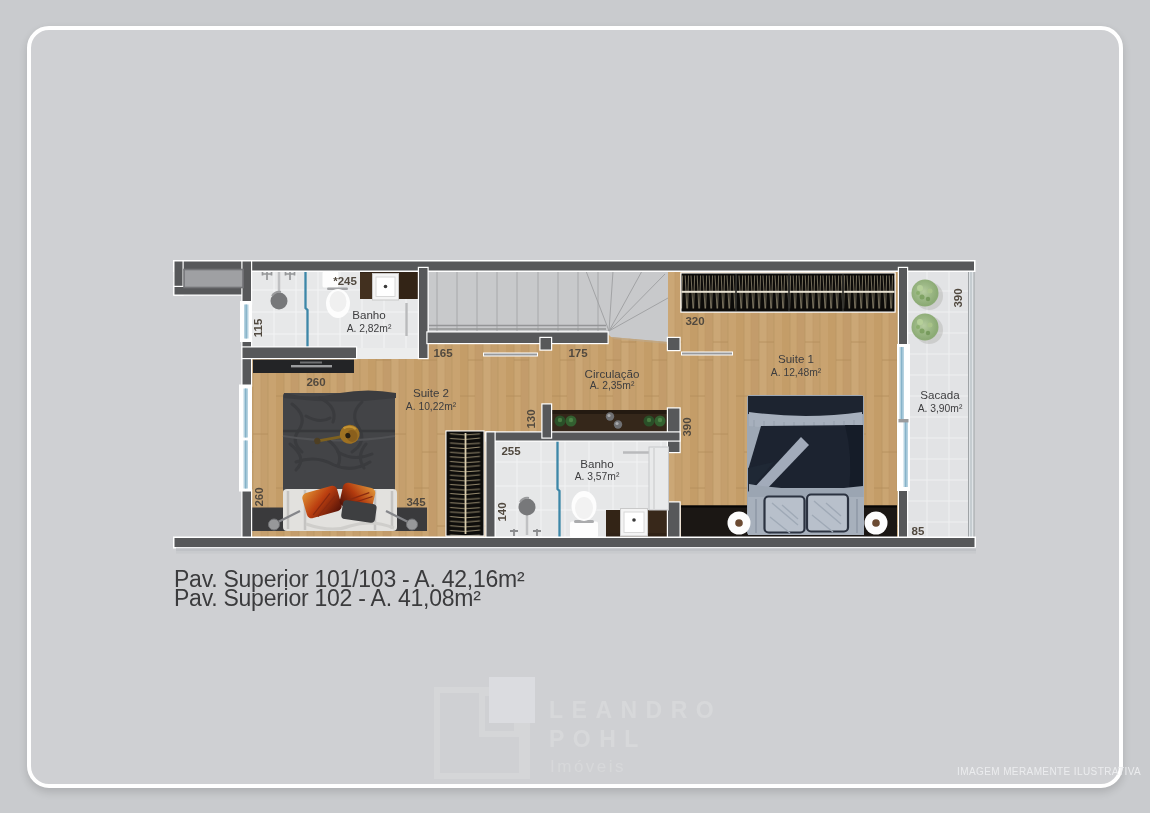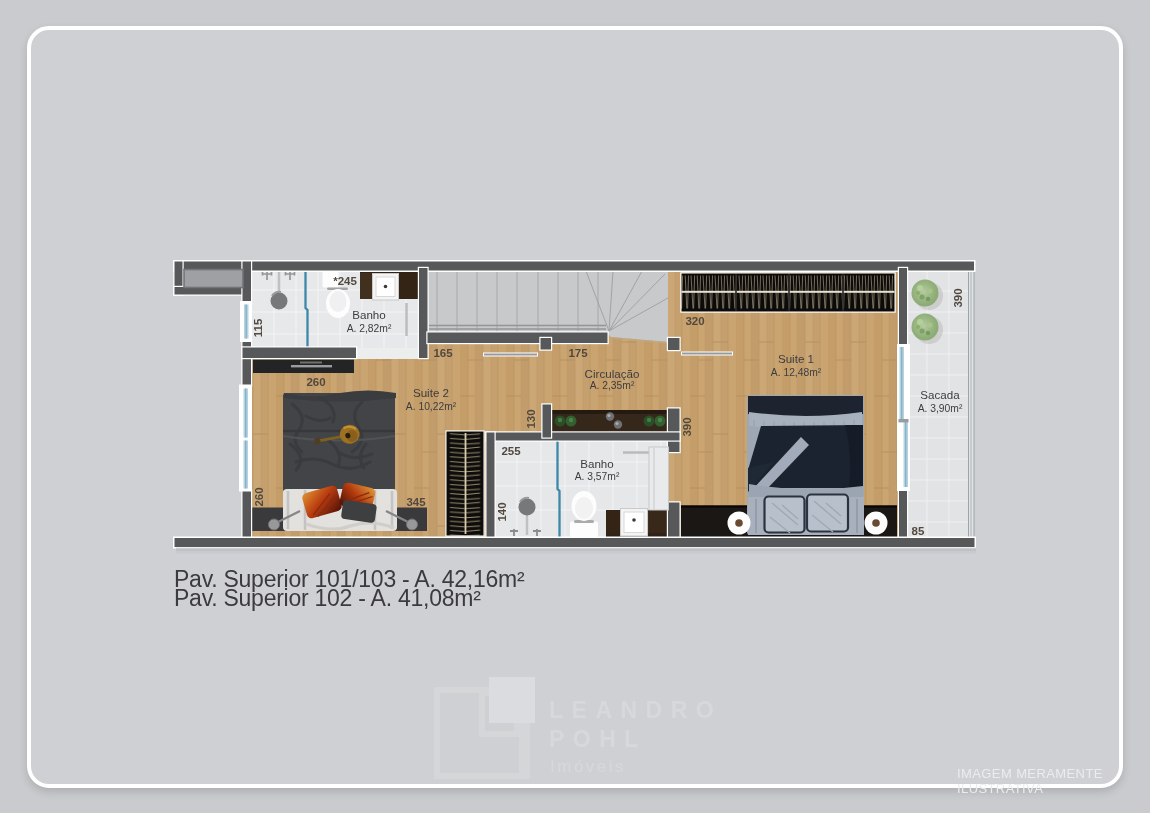--- a/index.html
+++ b/index.html
@@ -2,21 +2,21 @@
 <html><head>
 <meta charset="utf-8">
 <style>
 html,body{margin:0;padding:0;width:1150px;height:813px;overflow:hidden;background:#c9cbce;font-family:"Liberation Sans",sans-serif}
 #stage{position:relative;width:1150px;height:646px}
 .panel{position:absolute;left:27px;top:26px;width:1096px;height:762px;box-sizing:border-box;border:4.5px solid #fff;border-radius:22px;background:#cfd0d3;box-shadow:0 4px 8px rgba(0,0,0,.14)}
 .pav{position:absolute;left:174px;top:570px;font-size:23px;letter-spacing:-0.25px;line-height:19.2px;color:#3b3b3d}
 .lg-leandro{position:absolute;left:549px;top:697px;font-size:23px;font-weight:600;letter-spacing:8.5px;color:#d7d8da}
 .lg-pohl{position:absolute;left:549px;top:726px;font-size:23px;font-weight:600;letter-spacing:8.5px;color:#d7d8da}
 .lg-imoveis{position:absolute;left:550px;top:757px;font-size:17px;font-weight:400;letter-spacing:2.5px;color:#d7d8da}
-.disc{position:absolute;left:957px;top:766px;font-size:13px;letter-spacing:0.4px;color:#ebecee}
+.disc{position:absolute;left:957px;top:766px;font-size:10px;letter-spacing:0.4px;color:#ebecee}
 </style>
 </head>
 <body>
 <div id="stage">
 
 <div class="panel"></div>
 <svg width="1150" height="813" viewBox="0 0 1150 813" style="position:absolute;left:0;top:0">
 <defs>
 <pattern id="wood" width="46" height="92" patternUnits="userSpaceOnUse">
  <rect width="46" height="92" fill="#c7a271"></rect>

